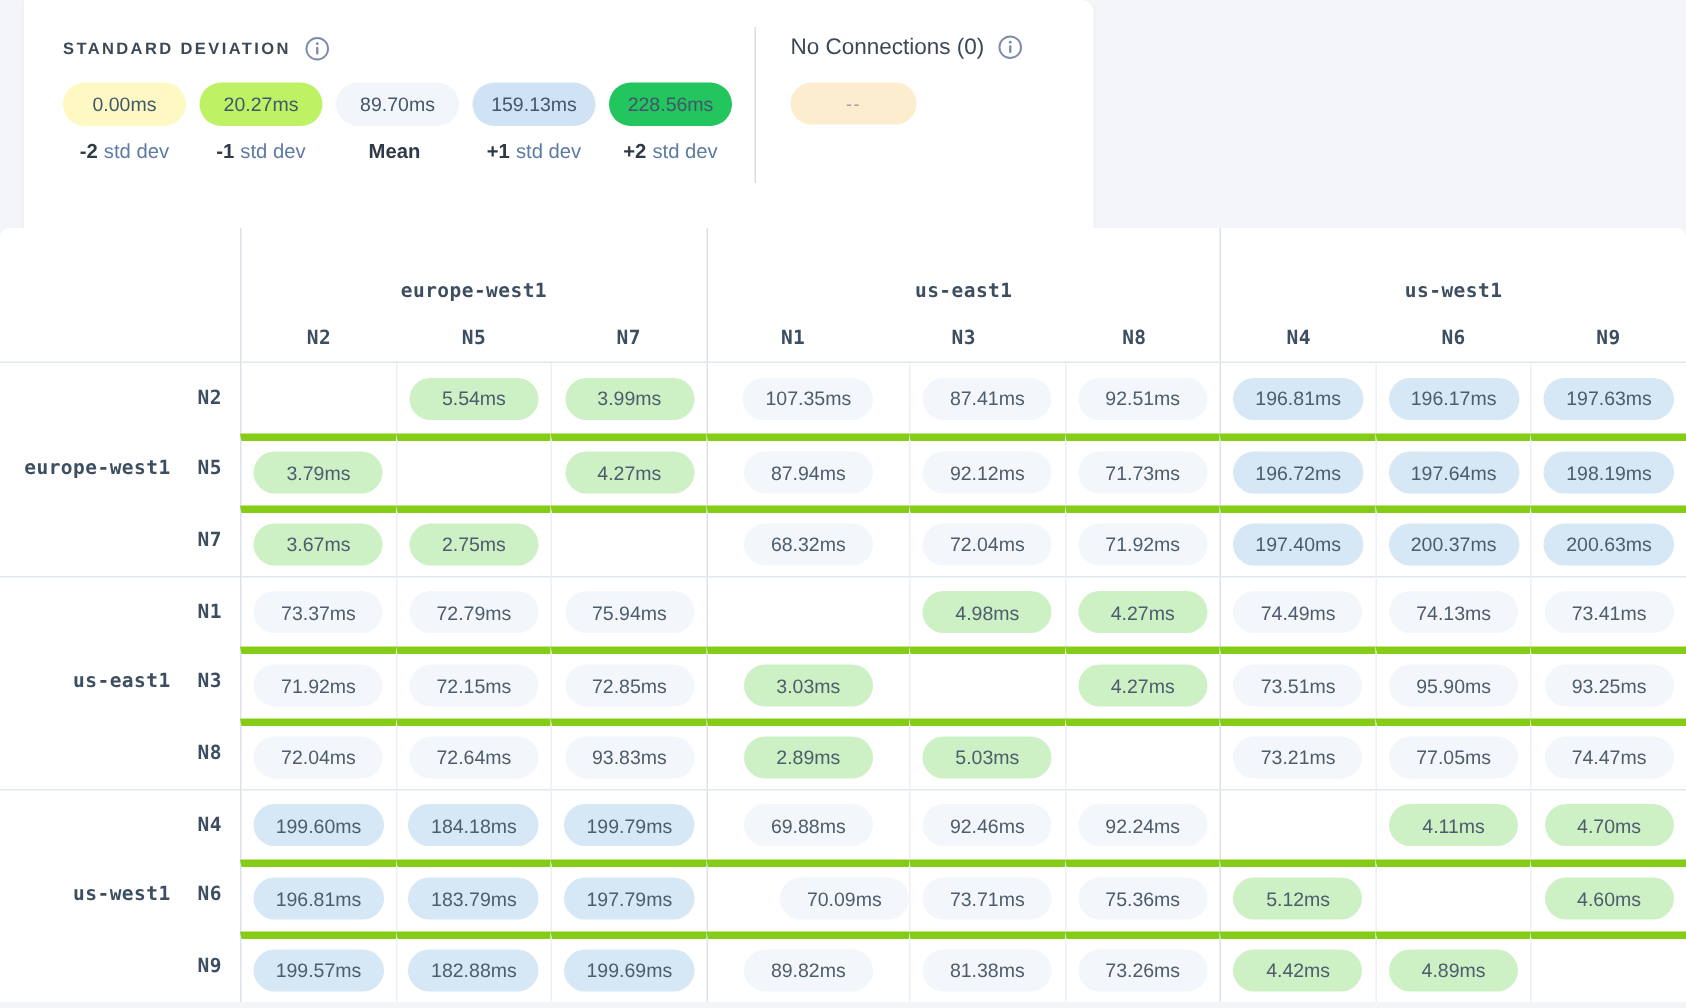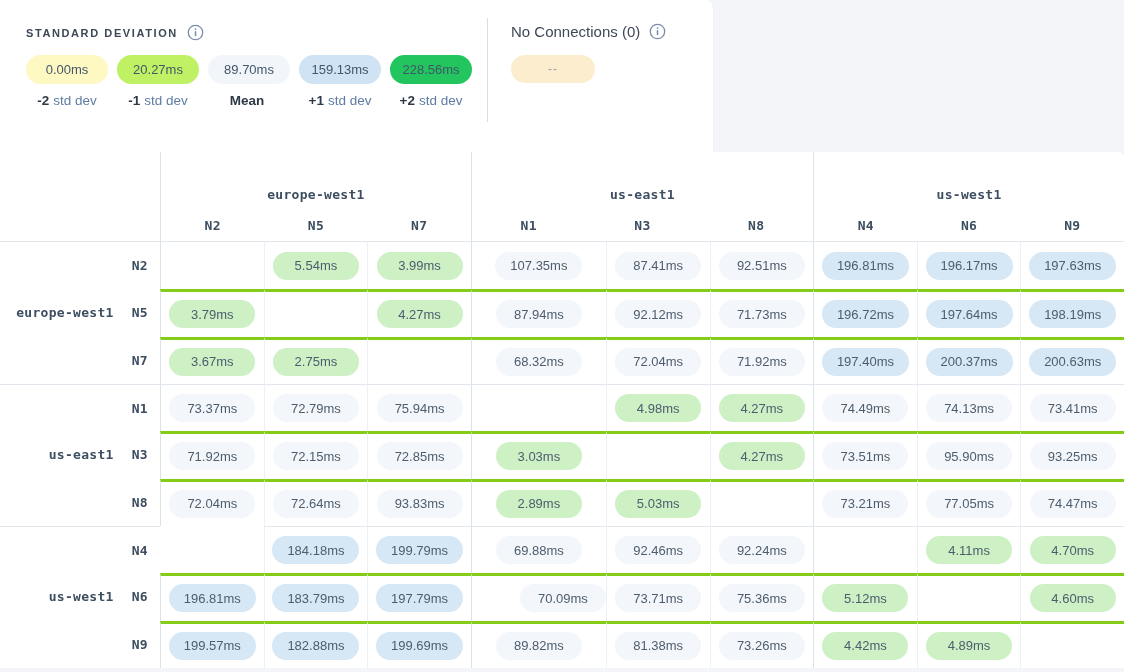--- a/index.html
+++ b/index.html
@@ -6,21 +6,21 @@
   html, body { width: 1124px; height: 672px; overflow: hidden; }
   body {
     background: #f3f5f9;
     font-family: "Liberation Sans", sans-serif;
     position: relative;
     color: #4f5f6f;
   }
 
   
   .card {
-    position: absolute; left: 0; top: 0;
+    position: absolute; left: 16px; top: 0;
     width: 713px; height: 164px;
     background: #ffffff;
     border-radius: 0 8px 8px 0;
     box-shadow: 0 1px 3px rgba(40,60,90,0.05);
   }
   .legend { position: absolute; left: 26px; top: 24px; }
   .legend-title-row { display: flex; align-items: center; gap: 9px; }
   .legend-title {
     font-size: 11px; font-weight: 700; letter-spacing: 1.6px;
     color: #3d4857;
@@ -58,21 +58,21 @@
     width: 1124px; height: 516px;
     background: #ffffff;
     border-radius: 6px 6px 0 0;
     display: grid;
     grid-template-columns: 160px repeat(9, 1fr);
     grid-template-rows: 90px repeat(9, 1fr);
   }
   .hdr-bottom { border-bottom: 1px solid #e2e7ee; }
   .group-left { border-left: 1px solid #dce2ea; }
   .col-left   { border-left: 1px solid #edf0f4; }
-  .row-top    { border-top: 3px solid #84cc16; }
+  .row-top    { border-top: 5px solid #84cc16; }
   .group-top  { border-top: 1px solid #e2e7ee; }
 
   .mono-label {
     font-family: "DejaVu Sans Mono", monospace;
     font-weight: 700; font-size: 13px; letter-spacing: 0.3px;
     color: #3d4e61;
   }
   .col-group-header { position: relative; }
   .region-name {
     position: absolute; top: 35px; left: 0; right: 0;
@@ -343,20 +343,23 @@
     <div class="cell col-left row-top" style="grid-area: 7 / 9;">
       <div class="pill mid">77.05ms</div>
     </div>
     <div class="cell col-left row-top" style="grid-area: 7 / 10;">
       <div class="pill mid">74.47ms</div>
     </div>
     <div class="row-header group-top" style="grid-area: 8 / 1;">
       <div class="mono-label"></div>
       <div class="mono-label node-name">N4</div>
     </div>
+    <div class="cell group-left group-top" style="grid-area: 8 / 2;">
+      <div class="pill high">199.60ms</div>
+    </div>
     <div class="cell col-left group-top" style="grid-area: 8 / 3;">
       <div class="pill high">184.18ms</div>
     </div>
     <div class="cell col-left group-top" style="grid-area: 8 / 4;">
       <div class="pill high">199.79ms</div>
     </div>
     <div class="cell group-left group-top" style="grid-area: 8 / 5;">
       <div class="pill mid">69.88ms</div>
     </div>
     <div class="cell col-left group-top" style="grid-area: 8 / 6;">

